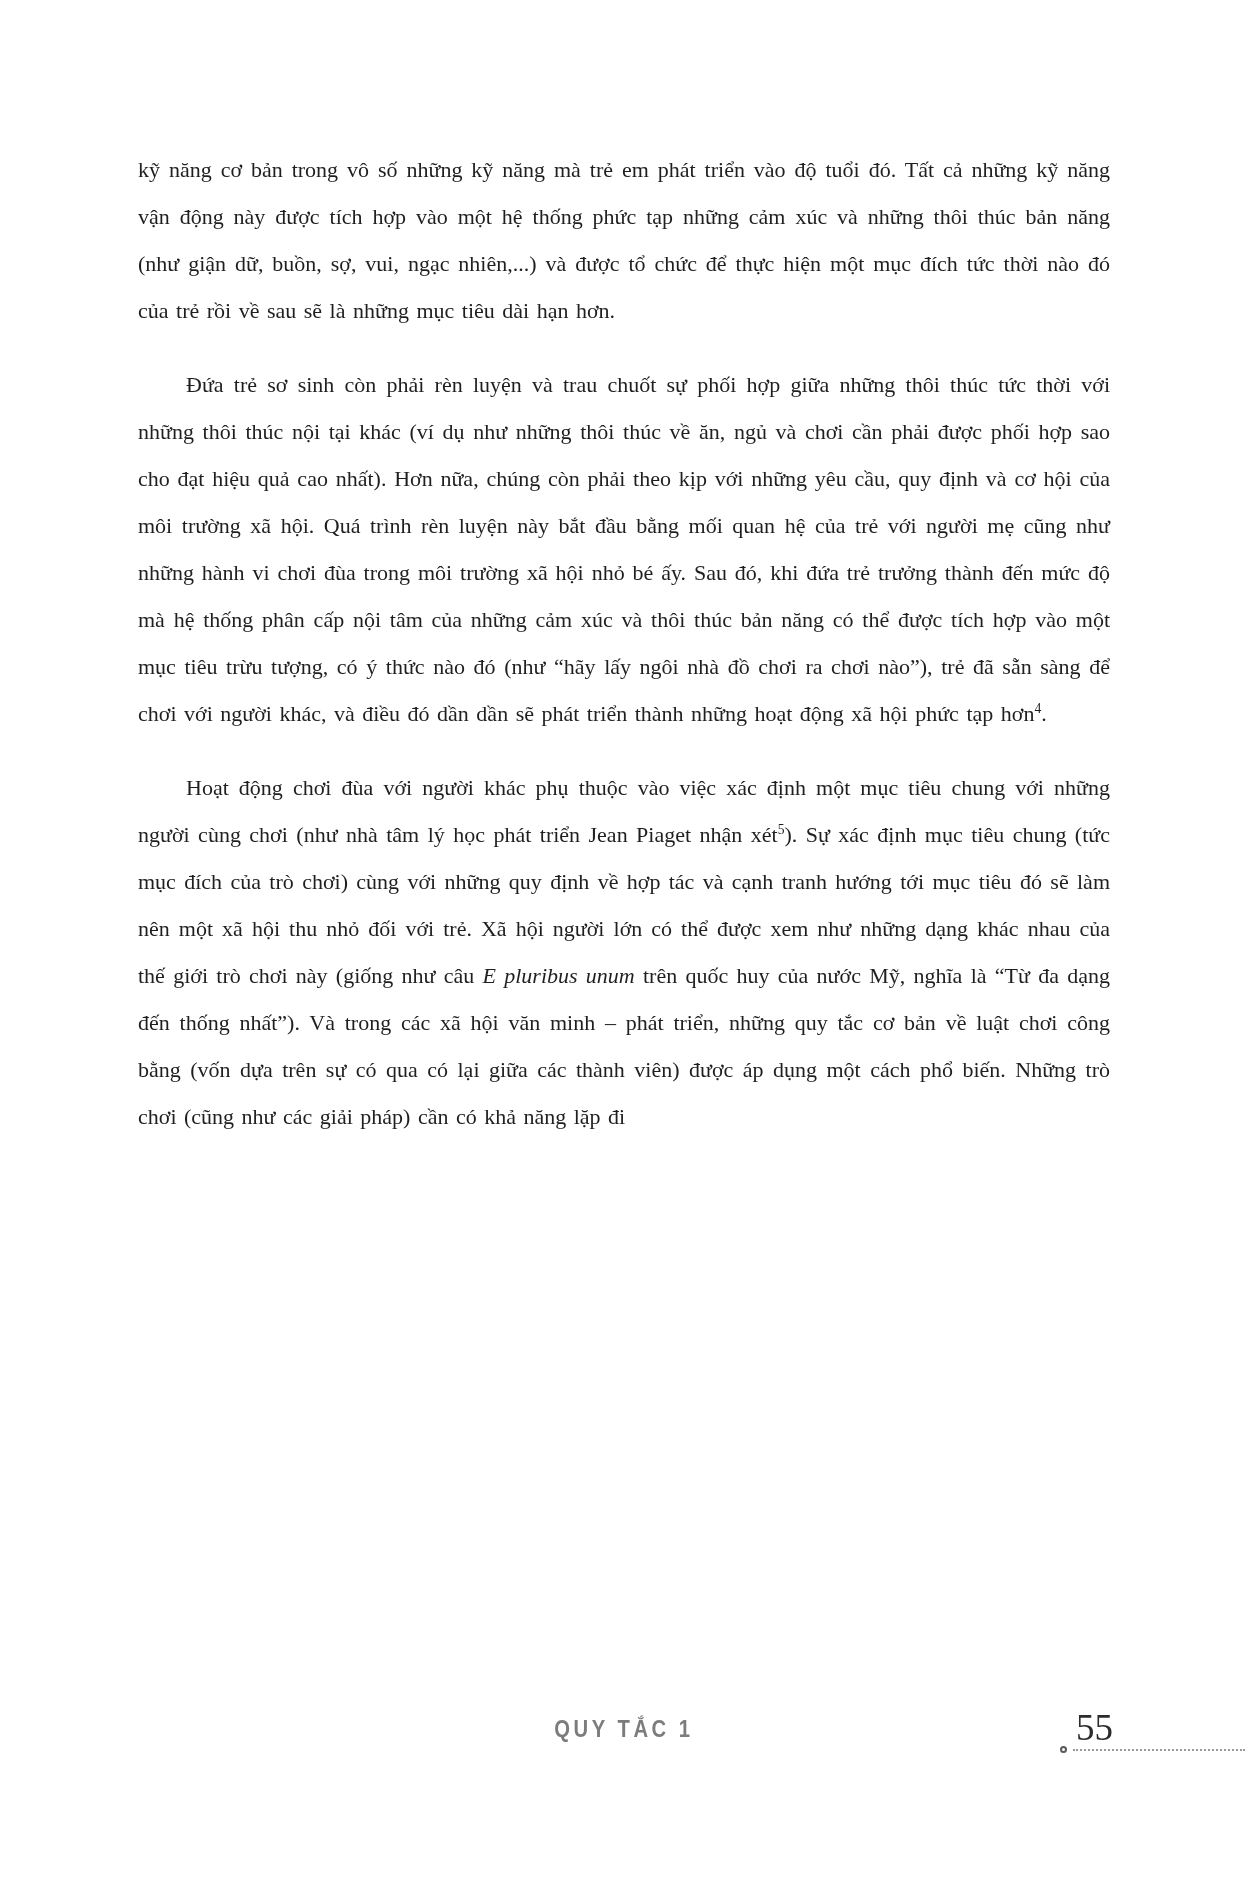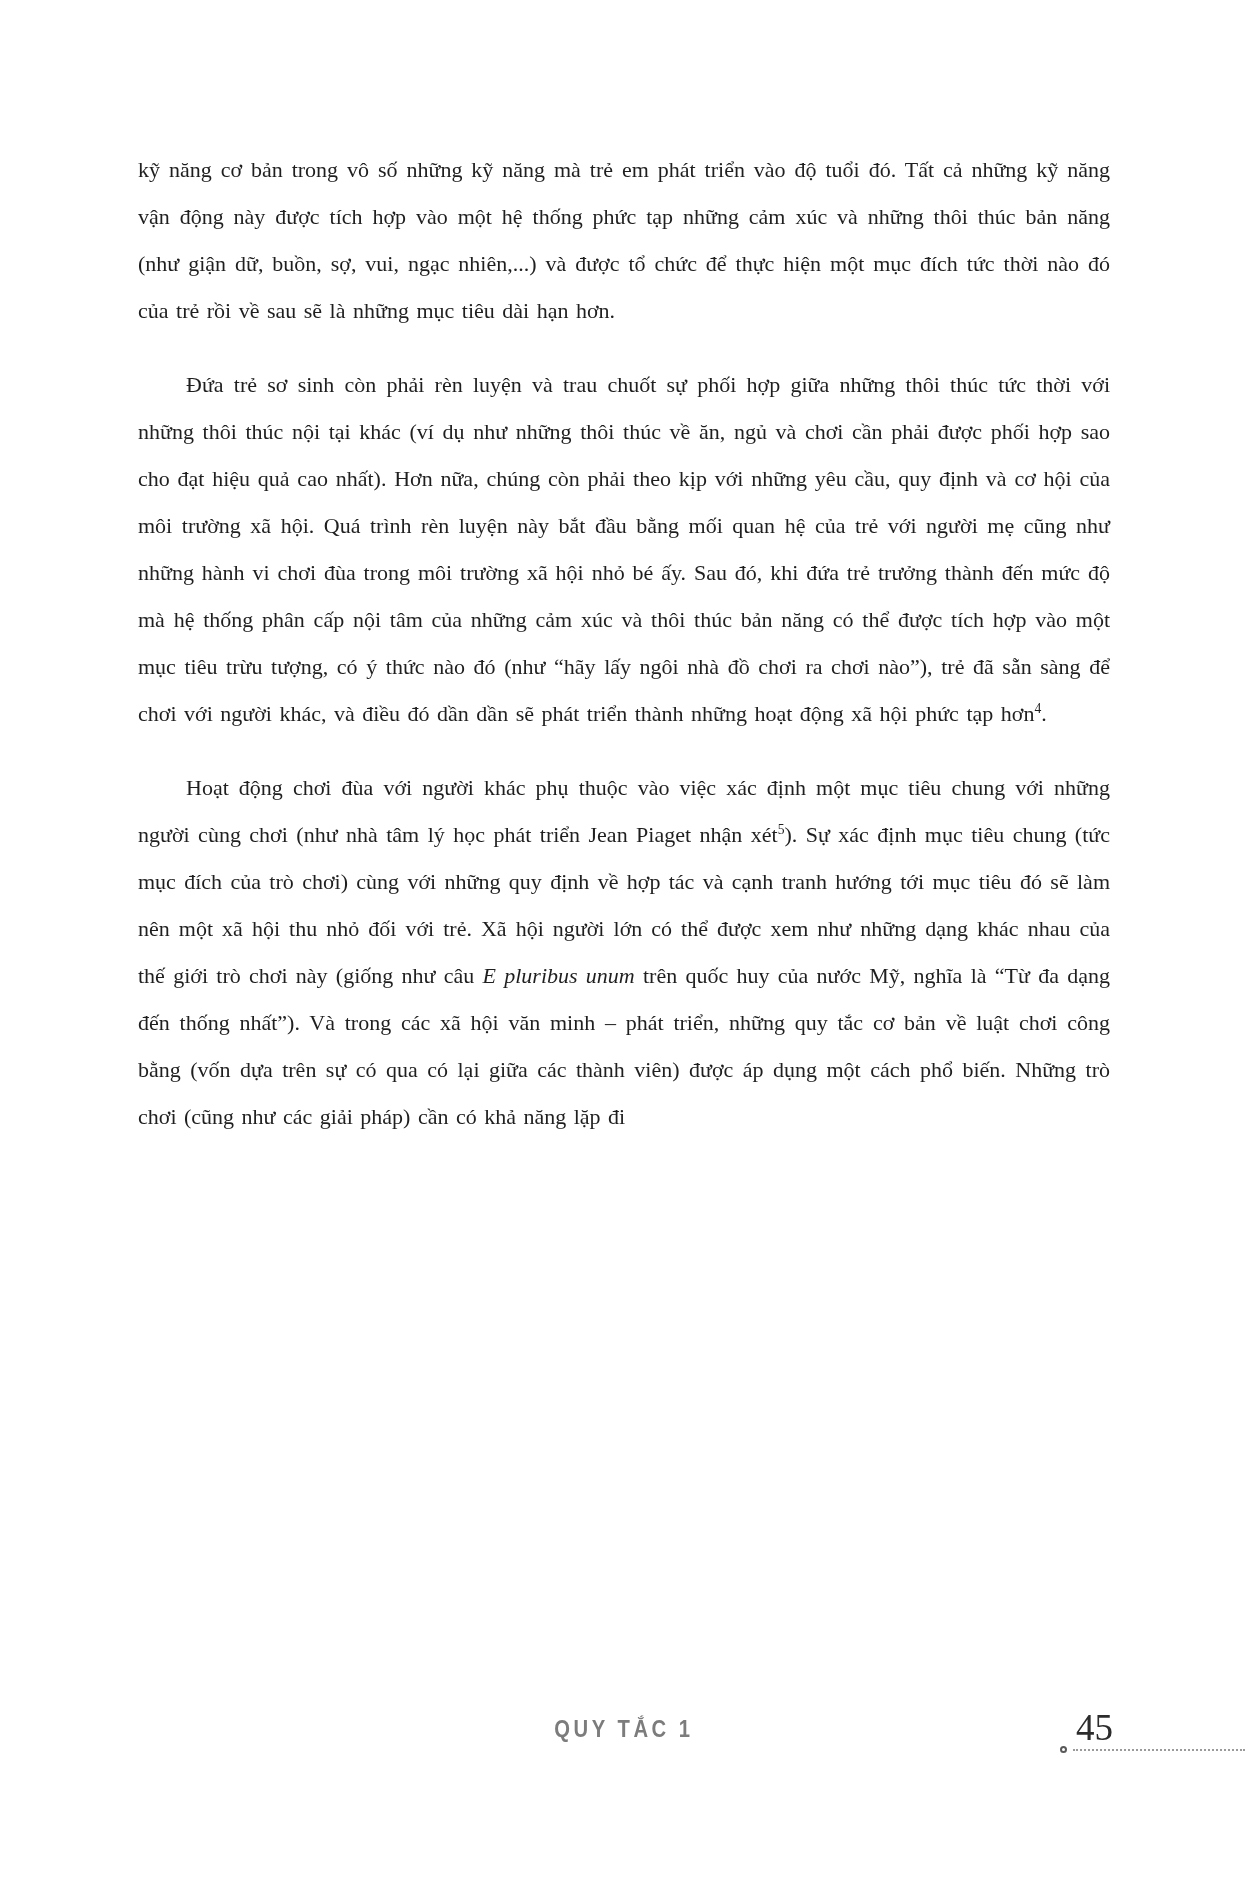--- a/index.html
+++ b/index.html
@@ -82,19 +82,19 @@
 
   <main class="text-block">
 
   <p class="para"><span>kỹ năng cơ bản trong vô số những kỹ năng mà trẻ em phát triển vào độ tuổi đó. Tất cả những kỹ năng vận động này được tích hợp vào một hệ thống phức tạp những cảm xúc và những thôi thúc bản năng (như giận dữ, buồn, sợ, vui, ngạc nhiên,...) và được tổ chức để thực hiện một mục đích tức thời nào đó của trẻ rồi về sau sẽ là những mục tiêu dài hạn hơn.</span></p>
       <p class="para indent"><span>Đứa trẻ sơ sinh còn phải rèn luyện và trau chuốt sự phối hợp giữa những thôi thúc tức thời với những thôi thúc nội tại khác (ví dụ như những thôi thúc về ăn, ngủ và chơi cần phải được phối hợp sao cho đạt hiệu quả cao nhất). Hơn nữa, chúng còn phải theo kịp với những yêu cầu, quy định và cơ hội của môi trường xã hội. Quá trình rèn luyện này bắt đầu bằng mối quan hệ của trẻ với người mẹ cũng như những hành vi chơi đùa trong môi trường xã hội nhỏ bé ấy. Sau đó, khi đứa trẻ trưởng thành đến mức độ mà hệ thống phân cấp nội tâm của những cảm xúc và thôi thúc bản năng có thể được tích hợp vào một mục tiêu trừu tượng, có ý thức nào đó (như “hãy lấy ngôi nhà đồ chơi ra chơi nào”), trẻ đã sẵn sàng để chơi với người khác, và điều đó dần dần sẽ phát triển thành những hoạt động xã hội phức tạp hơn</span><sup>4</sup><span>.</span></p>
       <p class="para indent"><span>Hoạt động chơi đùa với người khác phụ thuộc vào việc xác định một mục tiêu chung với những người cùng chơi (như nhà tâm lý học phát triển Jean Piaget nhận xét</span><sup>5</sup><span>). Sự xác định mục tiêu chung (tức mục đích của trò chơi) cùng với những quy định về hợp tác và cạnh tranh hướng tới mục tiêu đó sẽ làm nên một xã hội thu nhỏ đối với trẻ. Xã hội người lớn có thể được xem như những dạng khác nhau của thế giới trò chơi này (giống như câu </span><i>E pluribus unum</i><span> trên quốc huy của nước Mỹ, nghĩa là “Từ đa dạng đến thống nhất”). Và trong các xã hội văn minh – phát triển, những quy tắc cơ bản về luật chơi công bằng (vốn dựa trên sự có qua có lại giữa các thành viên) được áp dụng một cách phổ biến. Những trò chơi (cũng như các giải pháp) cần có khả năng lặp đi</span></p>
     </main>
 
   <div class="running-head">QUY TẮC 1</div>
 
-  <div class="page-number">45</div>
+  <div class="page-number">55</div>
 
   <span class="footer-ornament-circle"></span>
 
   <span class="footer-ornament-dots"></span>
 
 </div>
 
 </body></html>

